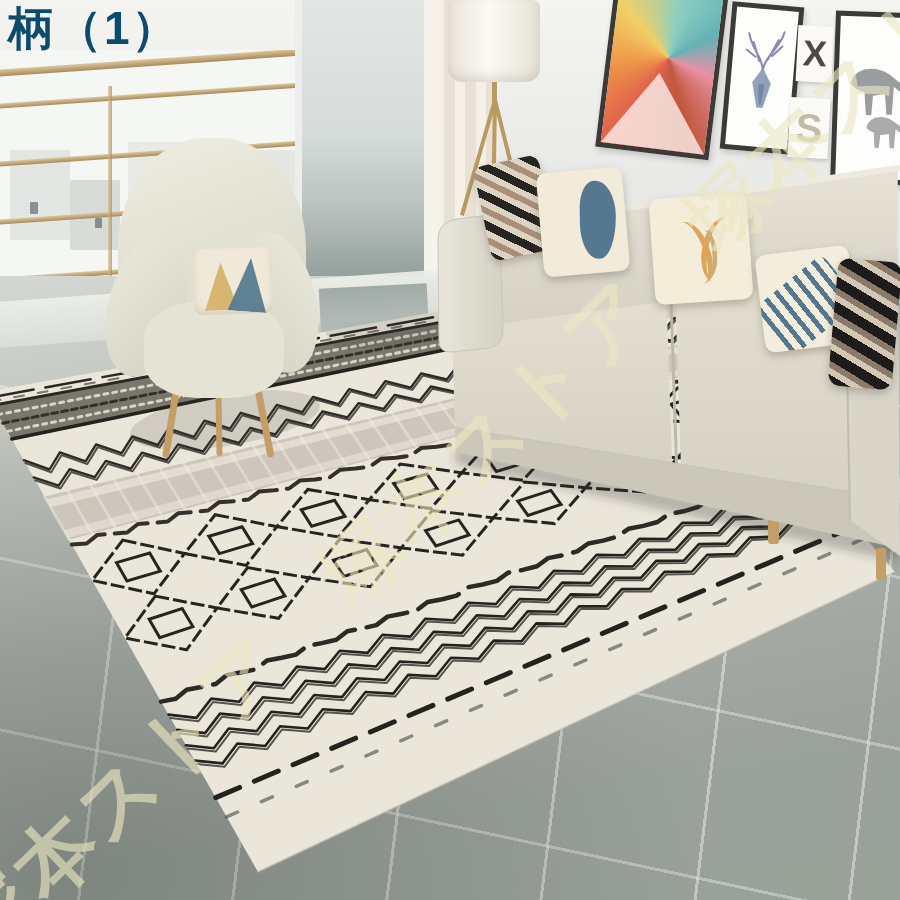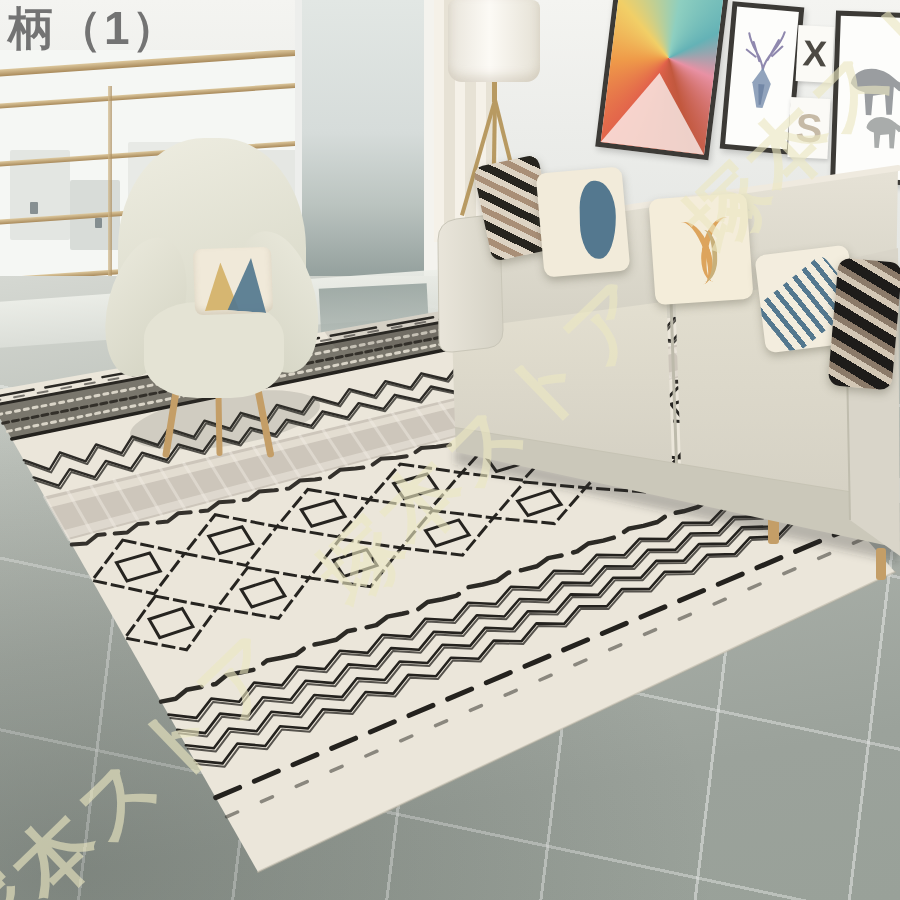--- a/index.html
+++ b/index.html
@@ -97,21 +97,21 @@
     background:repeating-linear-gradient(26deg,#1e1c1a 0 10px,#d3c7b5 10px 16px,#8b7a69 16px 22px);}
 
   
   #scene-svg{left:0;top:0;width:900px;height:900px;}
 
   
   #watermark{left:-70px;top:905px;transform:rotate(-44deg);transform-origin:0 0;white-space:nowrap;
     font-size:80px;font-weight:600;letter-spacing:4px;color:var(--watermark);opacity:.62;z-index:50;}
 
   
-  #pattern-label{left:8px;top:2px;font-size:46px;font-weight:800;color:#737373;letter-spacing:2px;z-index:60;line-height:1.15;}
+  #pattern-label{left:8px;top:2px;font-size:46px;font-weight:800;color:#0c4a6e;letter-spacing:2px;z-index:60;line-height:1.15;}
 </style>
 </head>
 <body>
 
 <div id="scene">
 
   <div id="wall" class="abs"></div>
 
   <div id="balcony" class="abs">
     <div class="bldg" style="left:10px;top:100px;width:60px;height:90px;background:#e3e6e2;"></div>

